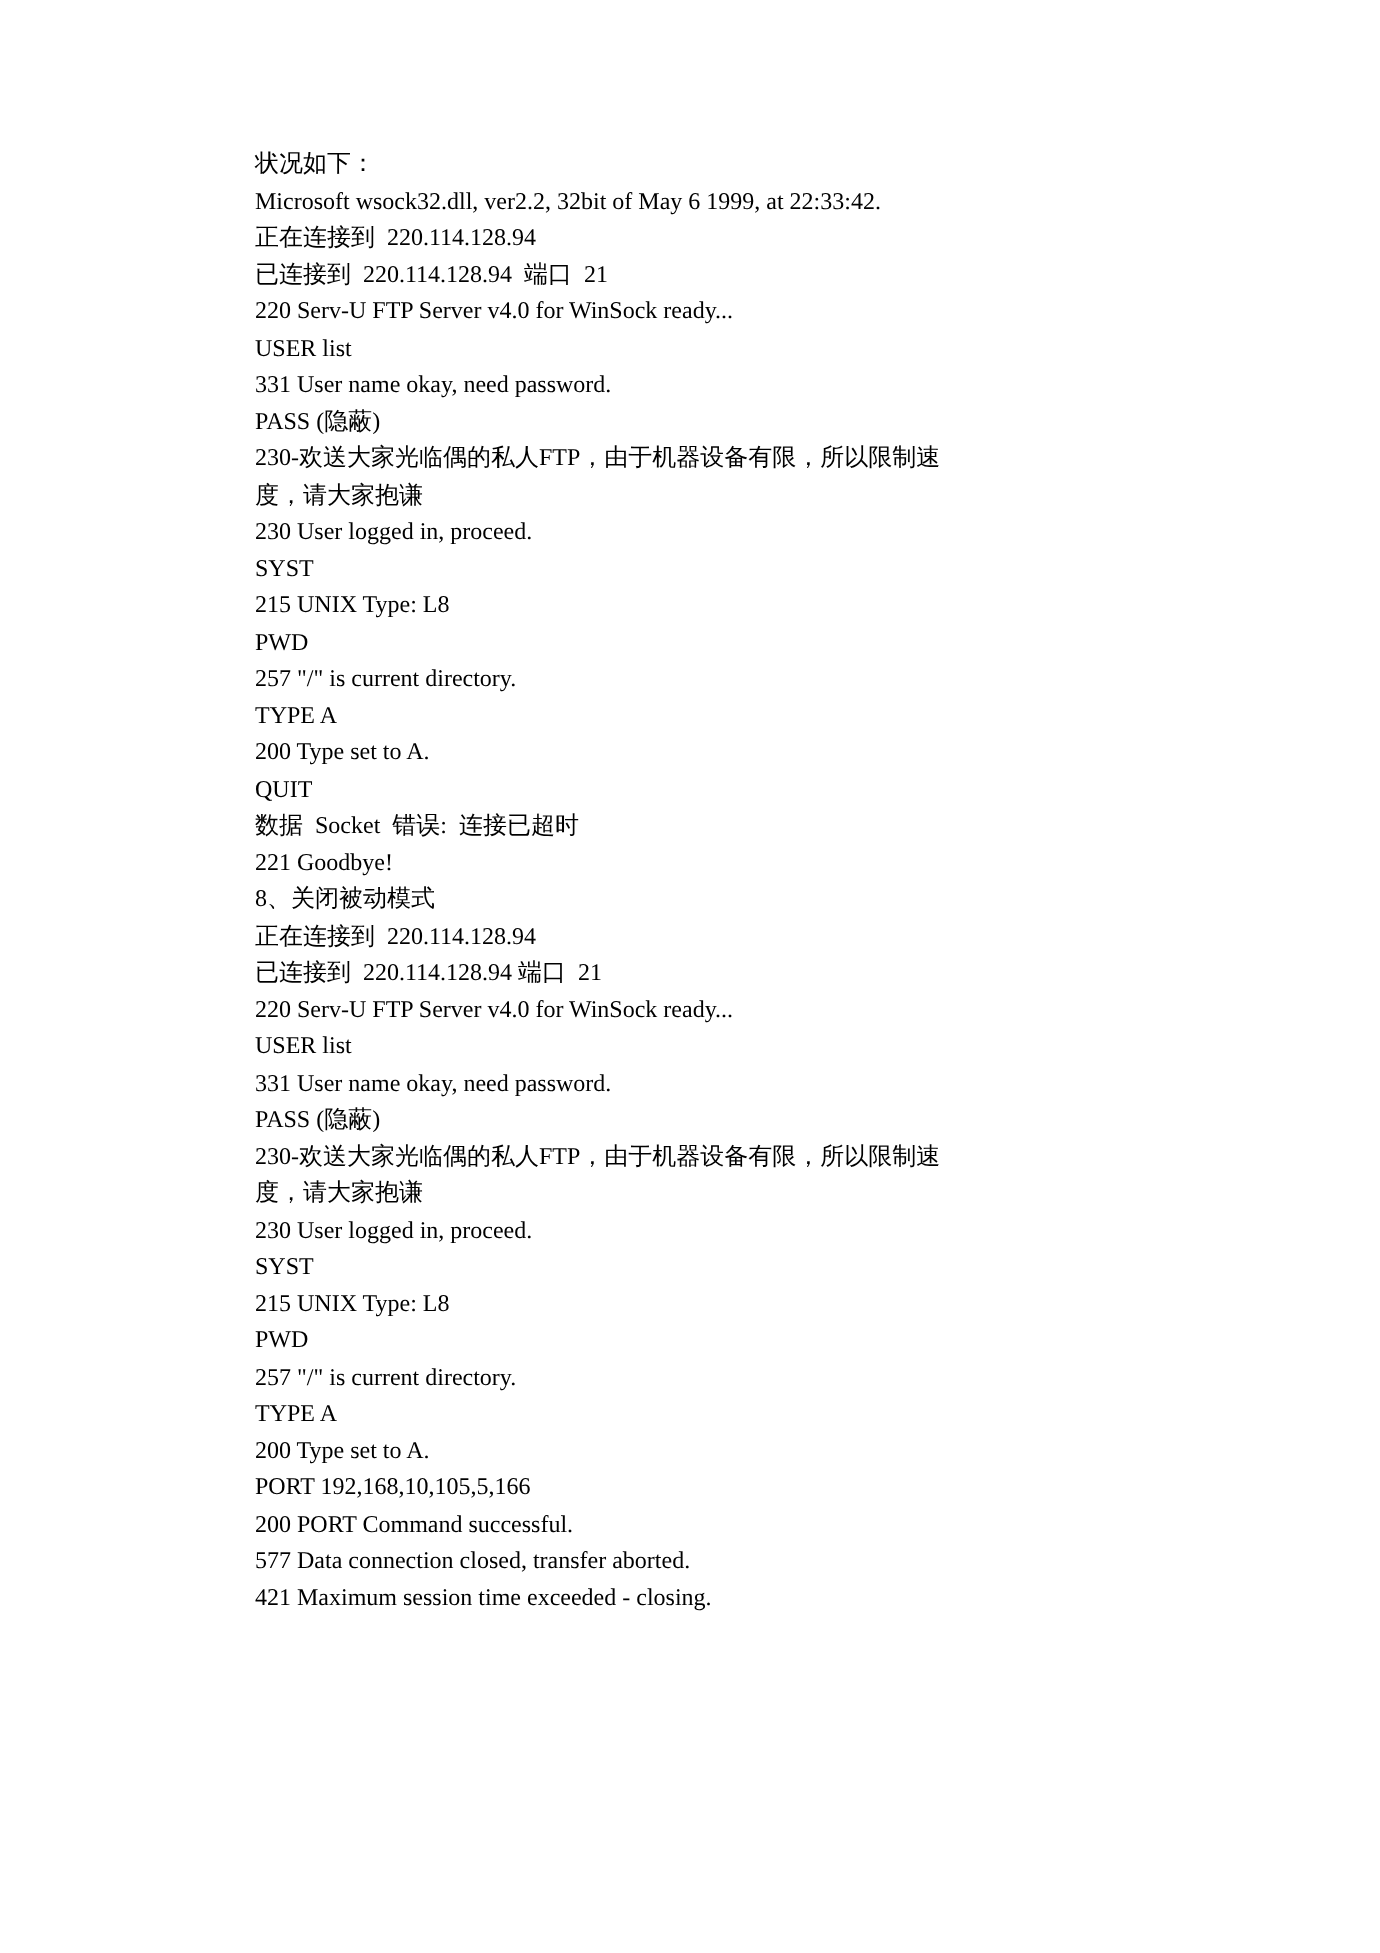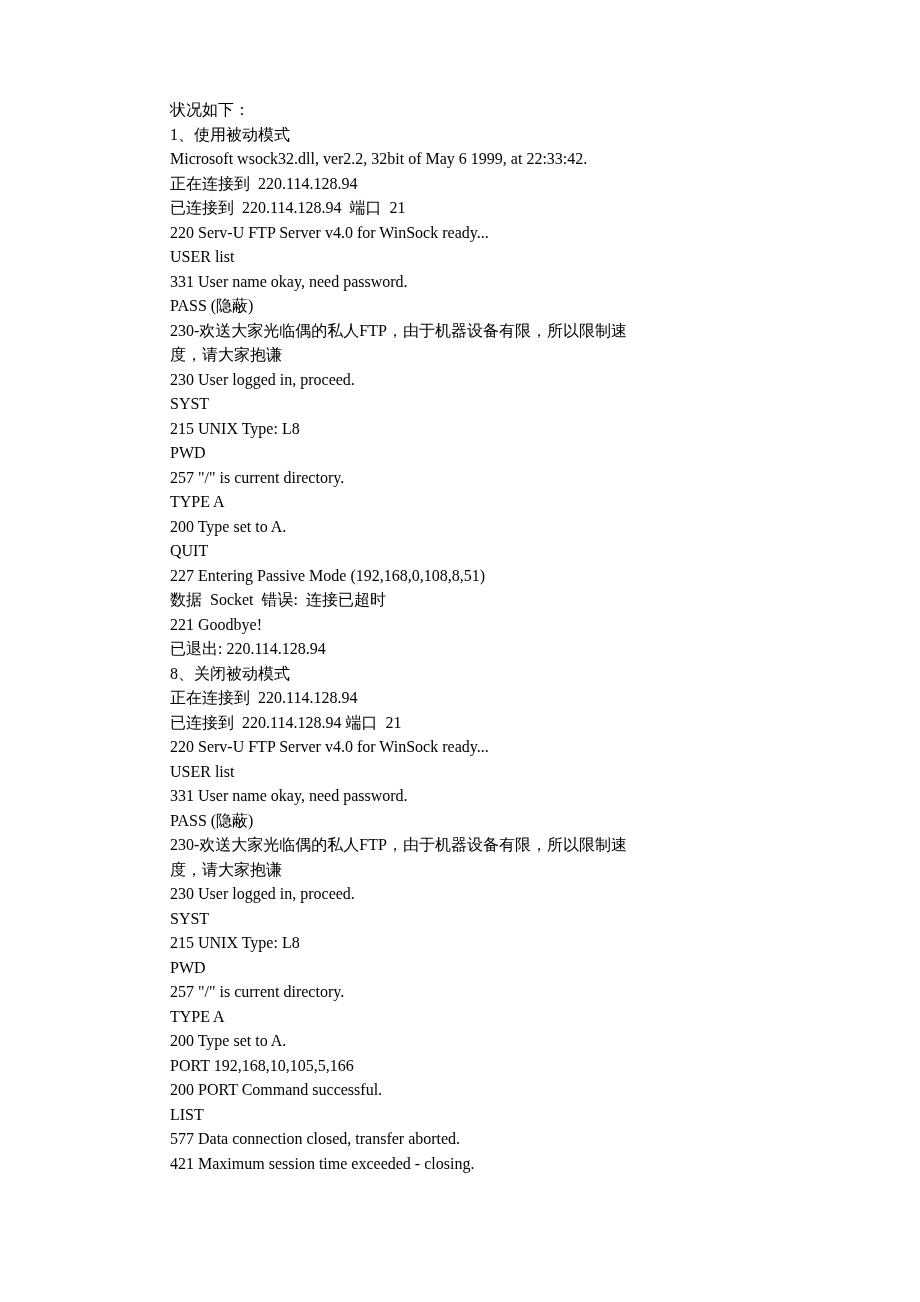--- a/index.html
+++ b/index.html
@@ -19,54 +19,50 @@
   }
   .line {
     white-space: pre-wrap;
   }
 </style>
 </head>
 <body>
 
 <div class="page">
   <div class="line">状况如下：</div>
-  <div class="line">1、使用被动模式</div>
   <div class="line">Microsoft wsock32.dll, ver2.2, 32bit of May 6 1999, at 22:33:42.</div>
   <div class="line">正在连接到  220.114.128.94</div>
   <div class="line">已连接到  220.114.128.94  端口  21</div>
   <div class="line">220 Serv-U FTP Server v4.0 for WinSock ready...</div>
   <div class="line">USER list</div>
   <div class="line">331 User name okay, need password.</div>
   <div class="line">PASS (隐蔽)</div>
   <div class="line">230-欢送大家光临偶的私人FTP，由于机器设备有限，所以限制速度，请大家抱谦</div>
   <div class="line">230 User logged in, proceed.</div>
   <div class="line">SYST</div>
   <div class="line">215 UNIX Type: L8</div>
   <div class="line">PWD</div>
   <div class="line">257 "/" is current directory.</div>
   <div class="line">TYPE A</div>
   <div class="line">200 Type set to A.</div>
   <div class="line">QUIT</div>
-  <div class="line">227 Entering Passive Mode (192,168,0,108,8,51)</div>
   <div class="line">数据  Socket  错误:  连接已超时</div>
   <div class="line">221 Goodbye!</div>
-  <div class="line">已退出: 220.114.128.94</div>
   <div class="line">8、关闭被动模式</div>
   <div class="line">正在连接到  220.114.128.94</div>
   <div class="line">已连接到  220.114.128.94 端口  21</div>
   <div class="line">220 Serv-U FTP Server v4.0 for WinSock ready...</div>
   <div class="line">USER list</div>
   <div class="line">331 User name okay, need password.</div>
   <div class="line">PASS (隐蔽)</div>
   <div class="line">230-欢送大家光临偶的私人FTP，由于机器设备有限，所以限制速度，请大家抱谦</div>
   <div class="line">230 User logged in, proceed.</div>
   <div class="line">SYST</div>
   <div class="line">215 UNIX Type: L8</div>
   <div class="line">PWD</div>
   <div class="line">257 "/" is current directory.</div>
   <div class="line">TYPE A</div>
   <div class="line">200 Type set to A.</div>
   <div class="line">PORT 192,168,10,105,5,166</div>
   <div class="line">200 PORT Command successful.</div>
-  <div class="line">LIST</div>
   <div class="line">577 Data connection closed, transfer aborted.</div>
   <div class="line">421 Maximum session time exceeded - closing.</div>
 </div>
 
 </body></html>

